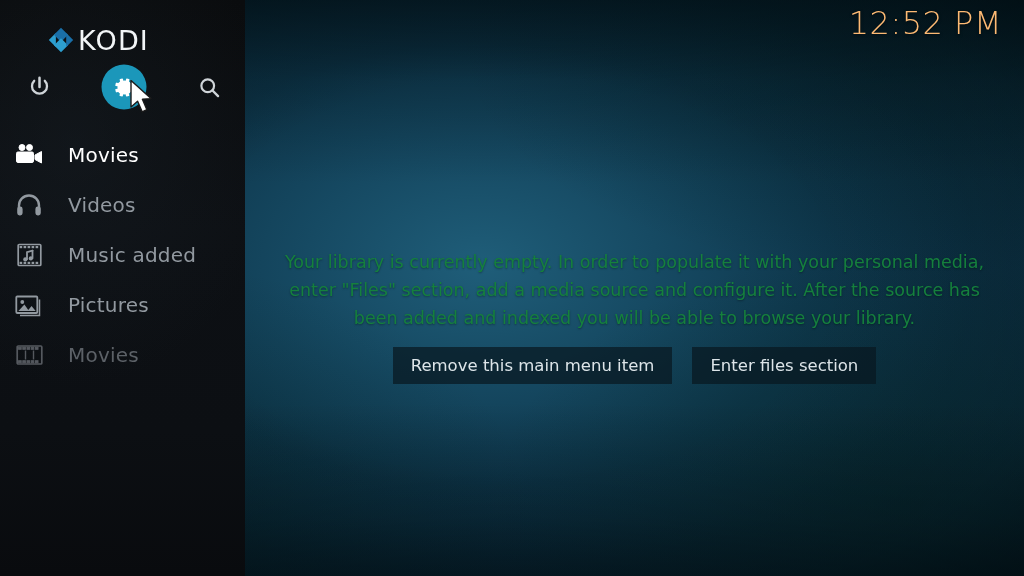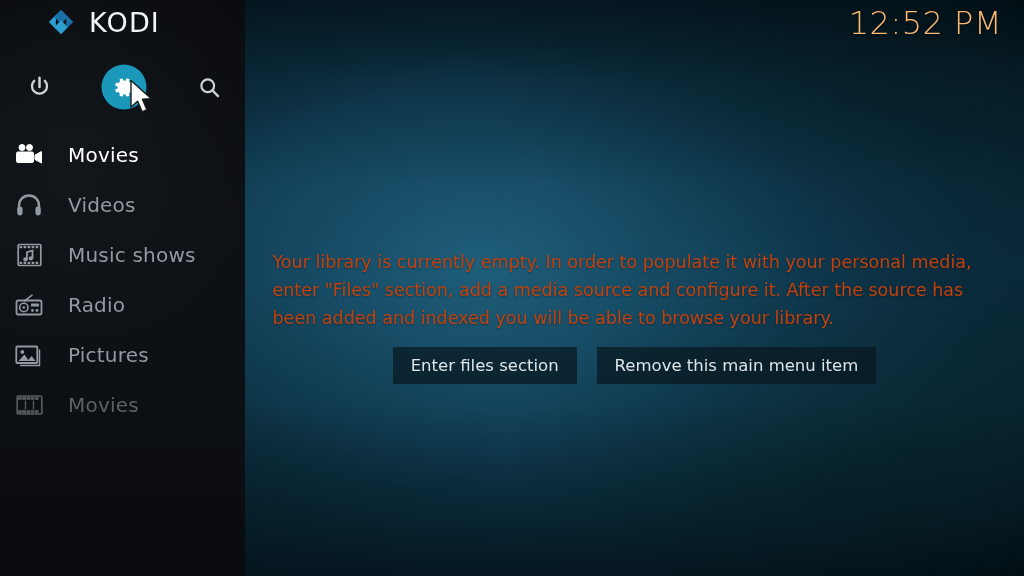--- a/index.html
+++ b/index.html
@@ -99,24 +99,24 @@
     position: absolute;
     inset: 0;
     background: radial-gradient(ellipse 120% 60% at 30% 25%,
         rgba(30,40,48,0.30) 0%, rgba(0,0,0,0) 70%);
     pointer-events: none;
   }
 
   .brand {
     position: absolute;
     left: 46px;
-    top: 2px;
-    display: flex;
-    align-items: center;
-    gap: 13px;
+    top: 20px;
+    display: flex;
+    align-items: center;
+    gap: 2px;
     height: 40px;
   }
   .brand-logo { width: 30px; height: 30px; display: block; }
   .brand-text {
     color: #f2f5f7;
     font-size: 27px;
     font-weight: 400;
     letter-spacing: 1.2px;
     font-family: "DejaVu Sans", sans-serif;
   }
@@ -198,22 +198,22 @@
     position: absolute;
     left: 0;
     right: 0;
     top: 248px;
     display: flex;
     flex-direction: column;
     align-items: center;
   }
   .empty-text {
     width: 724px;
-    text-align: left;
-    color: #c2410c;
+    text-align: center;
+    color: #15803d;
     font-size: 17.5px;
     line-height: 28px;
     font-family: "DejaVu Sans", sans-serif;
     text-shadow: 0 1px 2px rgba(0,0,0,0.35);
   }
   .btn-row {
     margin-top: 15px;
     display: flex;
     gap: 20px;
     justify-content: center;
@@ -343,38 +343,24 @@
               <rect x="10.6" y="18.8" width="2.6" height="2.2"></rect>
               <rect x="14.6" y="18.8" width="2.6" height="2.2"></rect>
               <rect x="18.6" y="18.8" width="2.6" height="2.2"></rect>
             </g>
             <path d="M15.5 7.6 L15.5 15.2" stroke="#9299a0" stroke-width="1.8" stroke-linecap="round"></path>
             <path d="M15.5 7.6 L10 9.1 L10 16.2" stroke="#9299a0" stroke-width="1.8" fill="none" stroke-linecap="round"></path>
             <circle cx="8.3" cy="16.4" r="2.1" fill="#9299a0"></circle>
             <circle cx="13.8" cy="15.4" r="2.1" fill="#9299a0"></circle>
           </svg>
         </span>
-        <span class="menu-label">Music shows</span>
-      </div>
-
-
-      <div class="menu-item">
-        <span class="menu-icon">
-          <svg width="28" height="24" viewBox="0 0 28 24" xmlns="http://www.w3.org/2000/svg">
-            <path d="M17 2.2 L9.5 7.8" stroke="#9299a0" stroke-width="1.6" stroke-linecap="round"></path>
-            <rect x="1.5" y="7.5" width="25" height="14" rx="1.8" fill="none" stroke="#9299a0" stroke-width="1.8"></rect>
-            <circle cx="8.8" cy="14.5" r="4.2" fill="none" stroke="#9299a0" stroke-width="1.6"></circle>
-            <circle cx="8.8" cy="14.5" r="1.3" fill="#9299a0"></circle>
-            <rect x="16" y="10.5" width="8" height="3" rx="0.6" fill="#9299a0"></rect>
-            <circle cx="17.5" cy="17.5" r="1.4" fill="#9299a0"></circle>
-            <circle cx="22" cy="17.5" r="1.4" fill="#9299a0"></circle>
-          </svg>
-        </span>
-        <span class="menu-label">Radio</span>
-      </div>
+        <span class="menu-label">Music added</span>
+      </div>
+
+
 
 
       <div class="menu-item">
         <span class="menu-icon">
           <svg width="28" height="23" viewBox="0 0 28 23" xmlns="http://www.w3.org/2000/svg">
             <rect x="1.3" y="2.5" width="21" height="16.5" rx="1" fill="none" stroke="#9299a0" stroke-width="1.8"></rect>
             <path d="M24.5 5.5 L24.5 21.5 L5 21.5" fill="none" stroke="#9299a0" stroke-width="1.5"></path>
             <circle cx="7.3" cy="8" r="1.9" fill="#9299a0"></circle>
             <polygon points="3.4,17 9.4,10.5 14,17" fill="#9299a0"></polygon>
             <polygon points="12.4,17 16.6,12 20.6,17" fill="#9299a0"></polygon>
@@ -405,22 +391,22 @@
         <span class="menu-label">Movies</span>
       </div>
 
     </div>
   </div>
 
   <div class="main">
     <div class="empty-block">
       <div class="empty-text">Your library is currently empty. In order to populate it with your personal media, enter "Files" section, add a media source and configure it. After the source has been added and indexed you will be able to browse your library.</div>
       <div class="btn-row">
+        <button class="btn">Remove this main menu item</button>
         <button class="btn">Enter files section</button>
-        <button class="btn">Remove this main menu item</button>
       </div>
     </div>
   </div>
 
   <div class="cursor">
     <svg width="28" height="38" viewBox="0 0 28 38" xmlns="http://www.w3.org/2000/svg">
       <polygon points="1,0.5 1,27 7.6,21.2 12.2,31.8 16.8,29.6 12.4,19.3 21,18.6" fill="#ffffff" stroke="#1b1b1b" stroke-width="1.4" stroke-linejoin="round"></polygon>
     </svg>
   </div>
 

